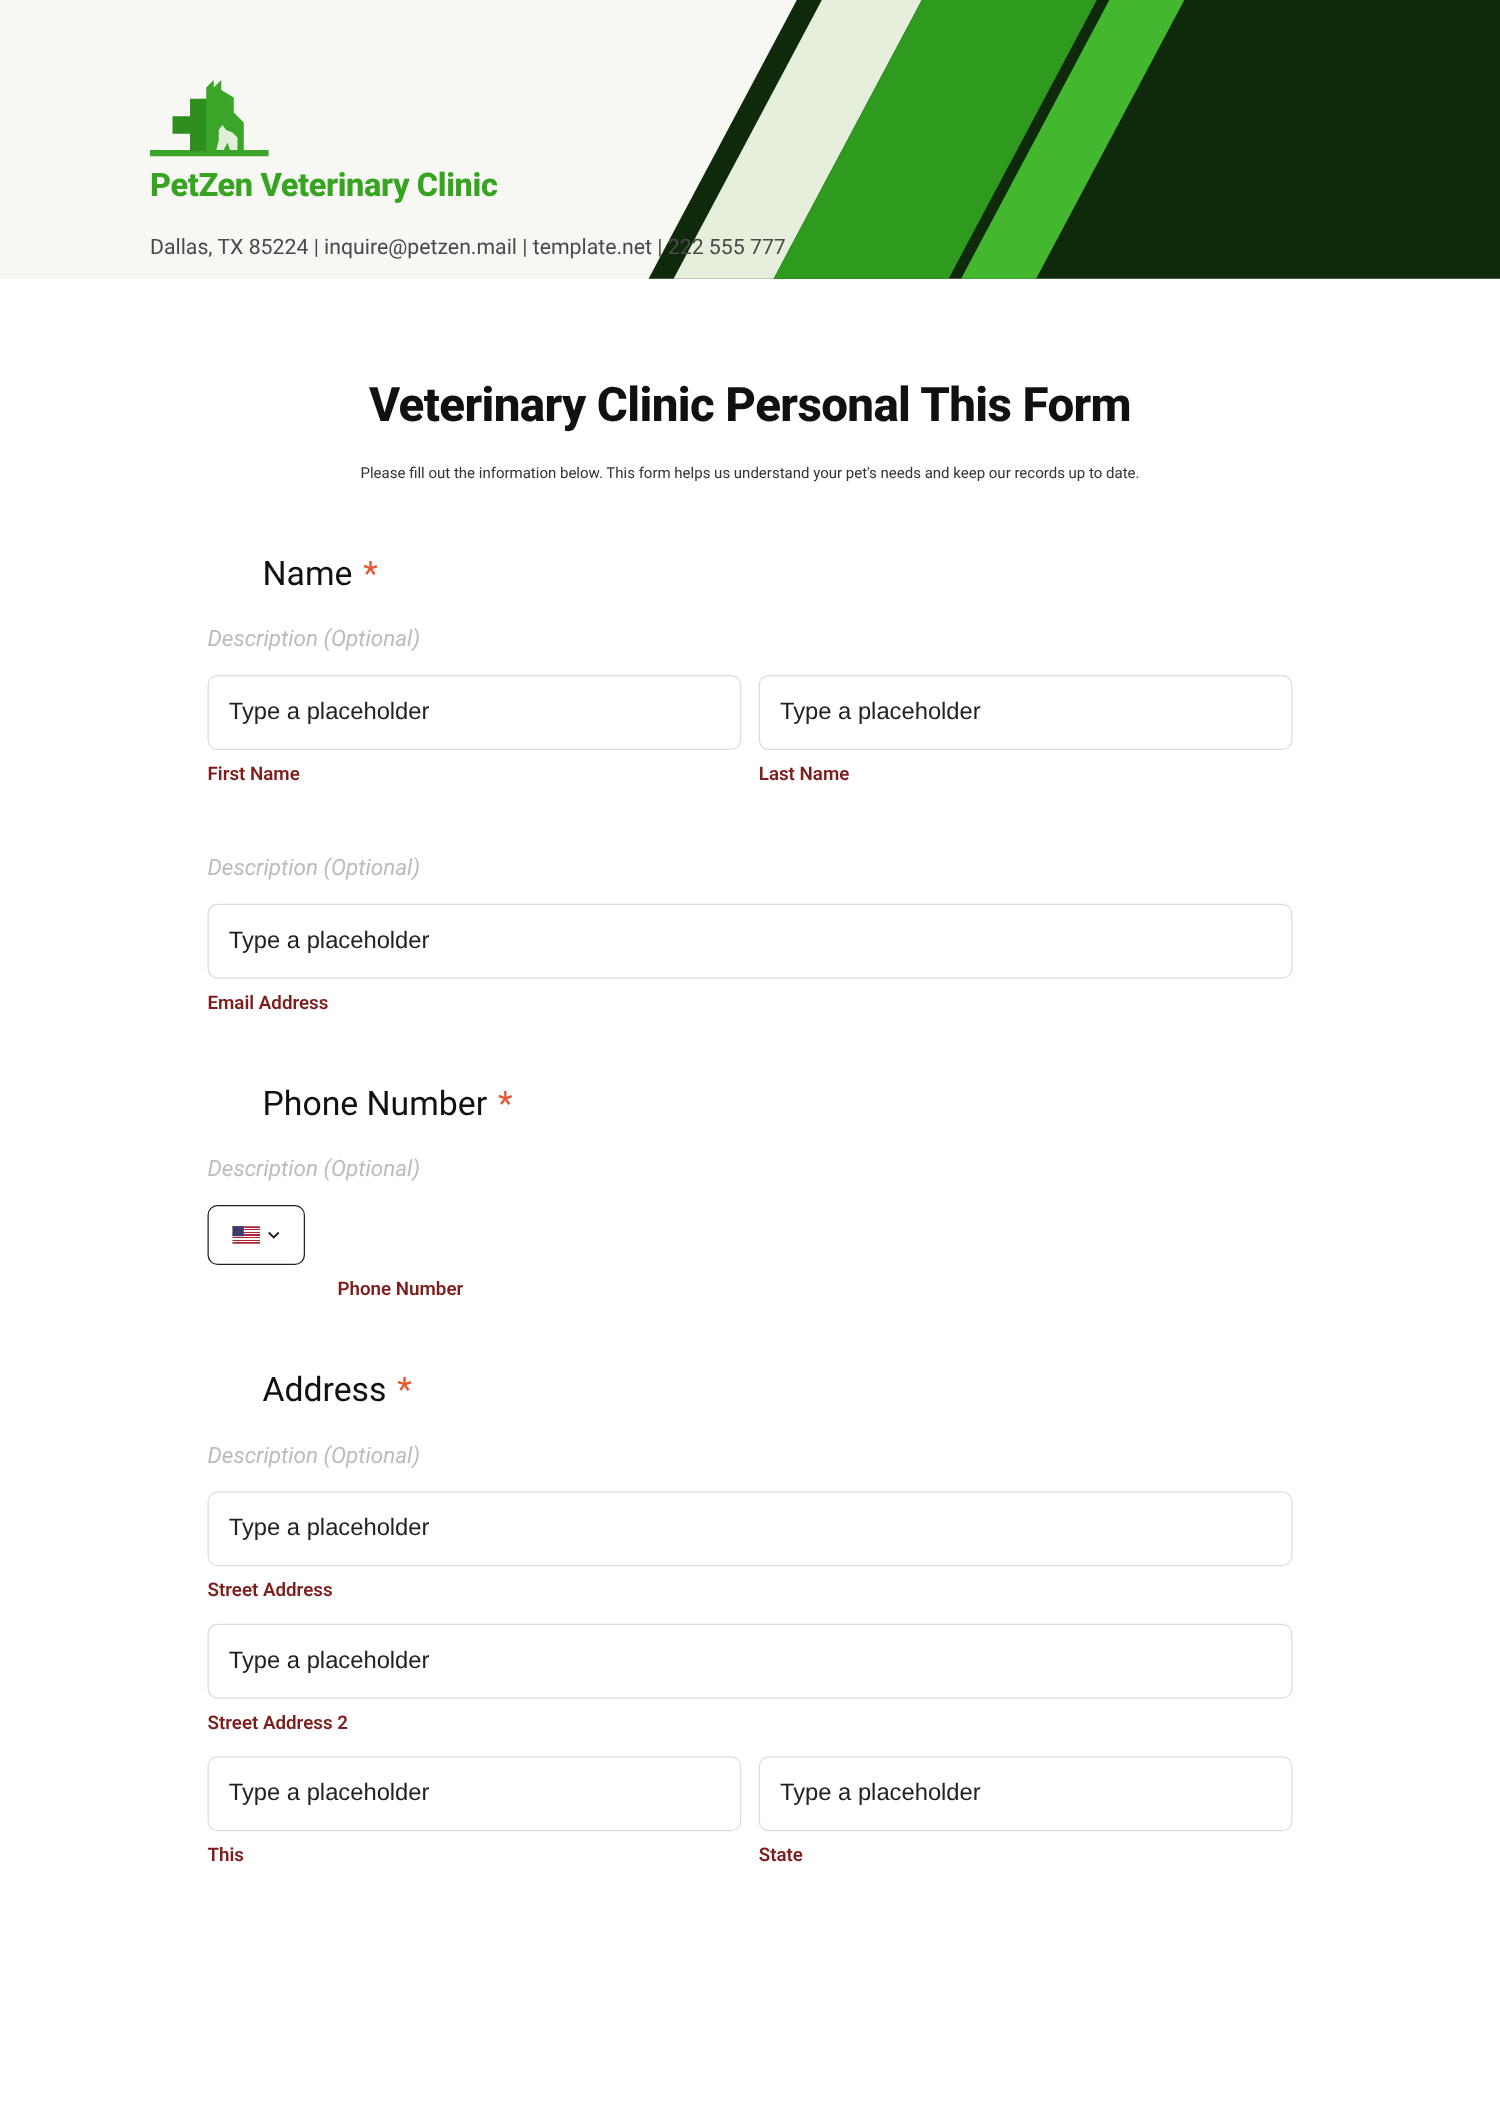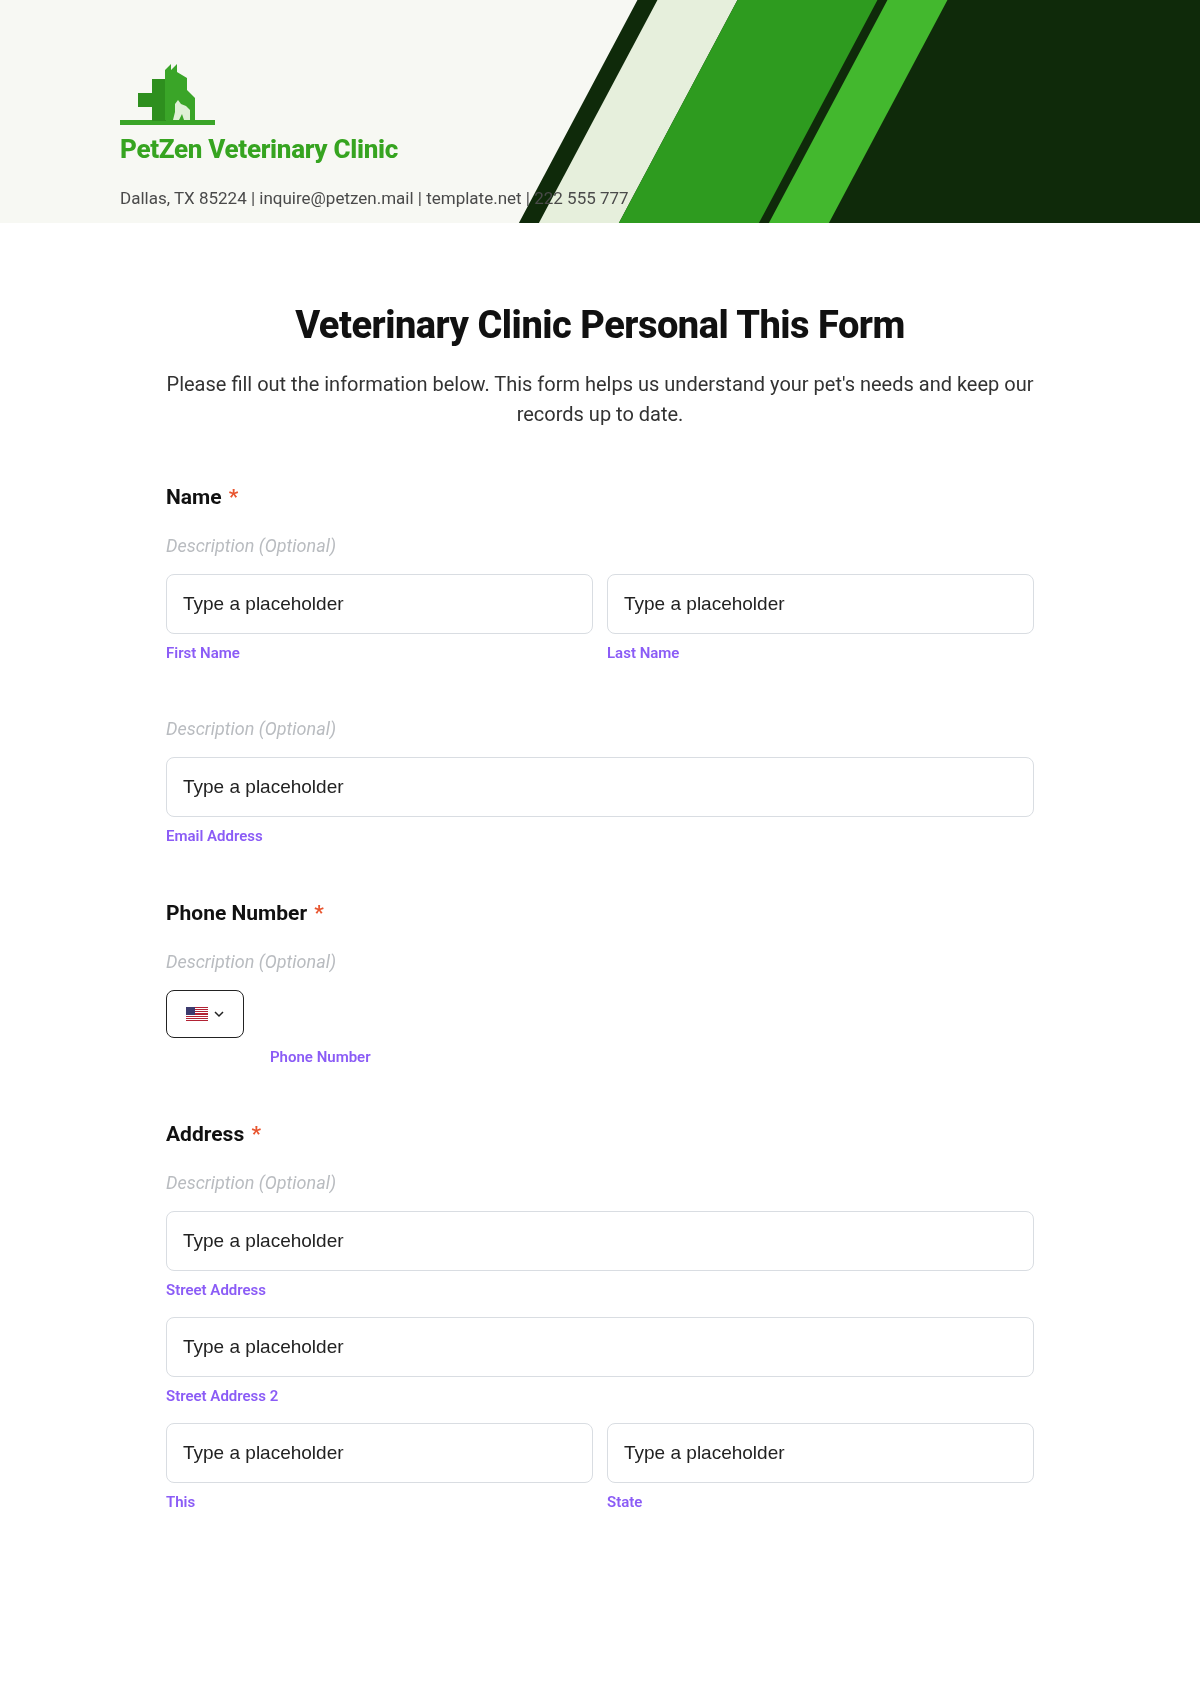--- a/index.html
+++ b/index.html
@@ -10,30 +10,30 @@
 .s2 { right: 280px; top: -80px; width: 140px; height: 400px; background: #2e9b1f; transform: skewX(-28deg); }
 .s3 { right: 420px; top: -80px; width: 80px; height: 400px; background: #e6efdc; transform: skewX(-28deg); }
 .s4 { right: 210px; top: -80px; width: 60px; height: 400px; background: #43b82e; transform: skewX(-28deg); }
 .header-content { position: relative; padding: 58px 0 0 120px; }
 .logo { width: 95px; height: 70px; position: relative; margin-bottom: 4px; }
 .logo svg { display: block; }
 .company-name { color: #36a420; font-size: 26px; font-weight: 800; letter-spacing: -0.3px; margin-top: 6px; }
 .company-sub { color: #4a4a4a; font-size: 17px; margin-top: 24px; }
 .form-container { width: 920px; margin: 0 auto; padding: 80px 0 40px; }
 .form-title { text-align: center; font-size: 38px; font-weight: 800; color: #111; letter-spacing: -0.5px; }
-.form-desc { text-align: center; font-size: 20px; color: #333; margin-top: 22px; line-height: 1.5; padding: 0 10px; }
+.form-desc { text-align: center; font-size: 12px; color: #333; margin-top: 22px; line-height: 1.5; padding: 0 10px; }
 .field-group { margin-top: 56px; padding: 0 26px; }
-.field-label { font-size: 21px; font-weight: 700; color: #111; }
+.field-label { font-size: 27px; font-weight: 400; color: #111; margin-left: 44px; }
 .req { color: #e8552f; margin-left: 2px; }
 .field-hint { font-size: 18px; font-style: italic; color: #b9bcc0; margin-top: 26px; }
 .row { display: flex; gap: 14px; margin-top: 18px; }
 .col { flex: 1; }
 .input { width: 100%; height: 60px; border: 1px solid #d9dde2; border-radius: 8px; padding: 0 16px; font-size: 19px; color: #222; background: #fff; }
 .input::placeholder { color: #222; }
-.sublabel { font-size: 15px; color: #8b5cf6; font-weight: 600; margin-top: 10px; }
+.sublabel { font-size: 15px; color: #7f1d1d; font-weight: 600; margin-top: 10px; }
 .country-select { width: 78px; height: 48px; border: 1.5px solid #222; border-radius: 8px; display: flex; align-items: center; justify-content: center; gap: 6px; cursor: pointer; background: #fff; }
 .flag { width: 22px; height: 14px; position: relative; background: linear-gradient(to bottom, #b22234 0%, #b22234 7.7%, #fff 7.7%, #fff 15.4%, #b22234 15.4%, #b22234 23%, #fff 23%, #fff 30.8%, #b22234 30.8%, #b22234 38.5%, #fff 38.5%, #fff 46%, #b22234 46%, #b22234 53.8%, #fff 53.8%, #fff 61.5%, #b22234 61.5%, #b22234 69%, #fff 69%, #fff 76.9%, #b22234 76.9%, #b22234 84.6%, #fff 84.6%, #fff 92.3%, #b22234 92.3%); }
 .flag::before { content: ""; position: absolute; top: 0; left: 0; width: 9px; height: 8px; background: #3c3b6e; }
 .chev { width: 10px; height: 10px; }
 .phone-input-wrap { flex: 1; }
 .phone-sub-row { display: flex; gap: 14px; align-items: flex-start; }
 .phone-sub-row .sublabel { margin-left: 104px; flex: 1; }
 </style>
 </head>
 <body>

